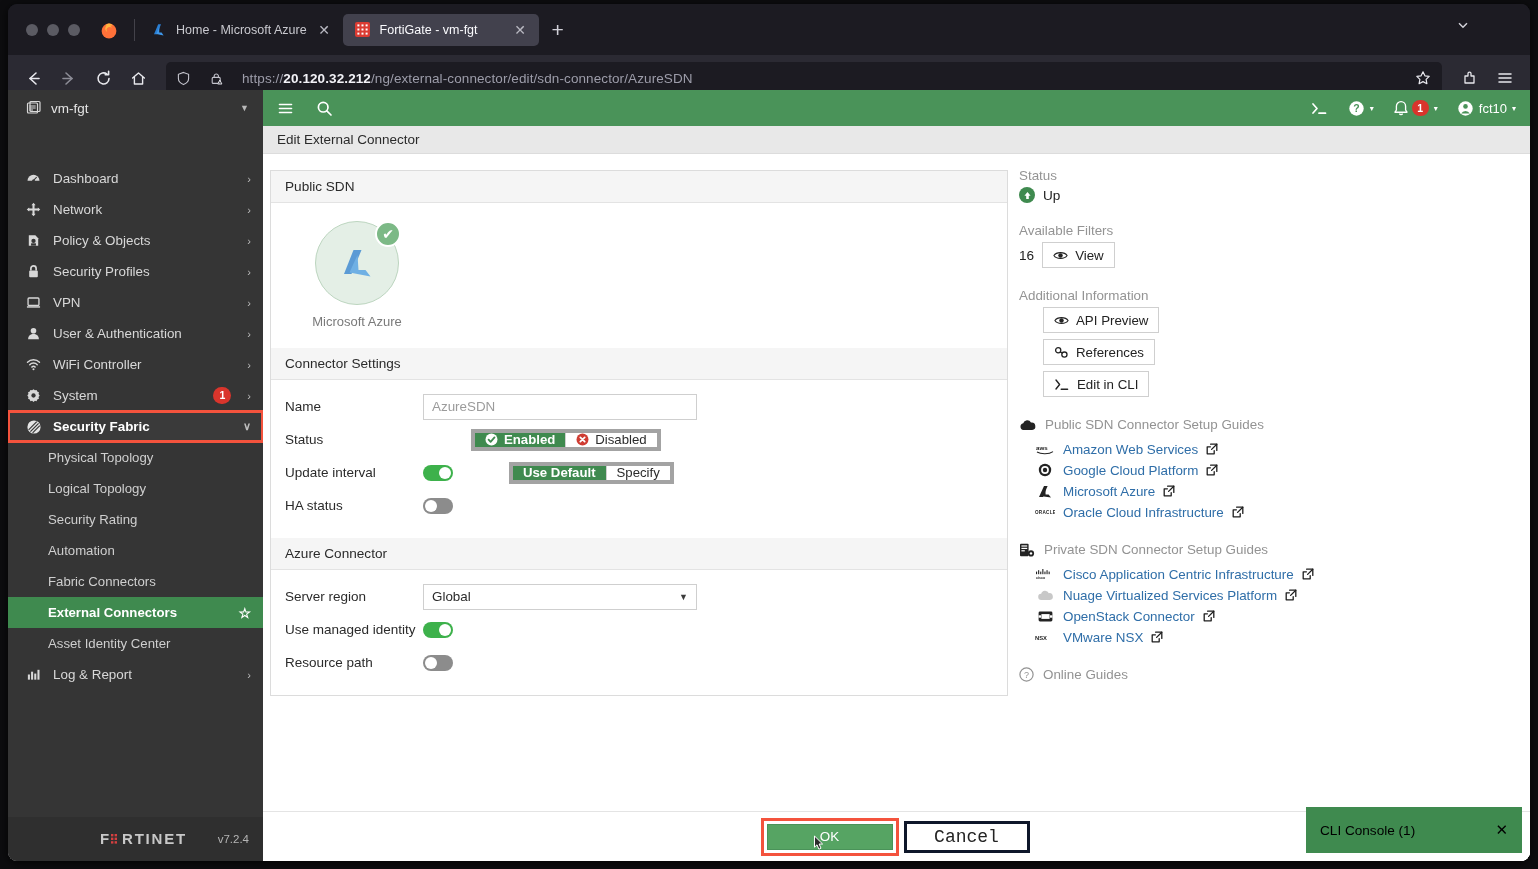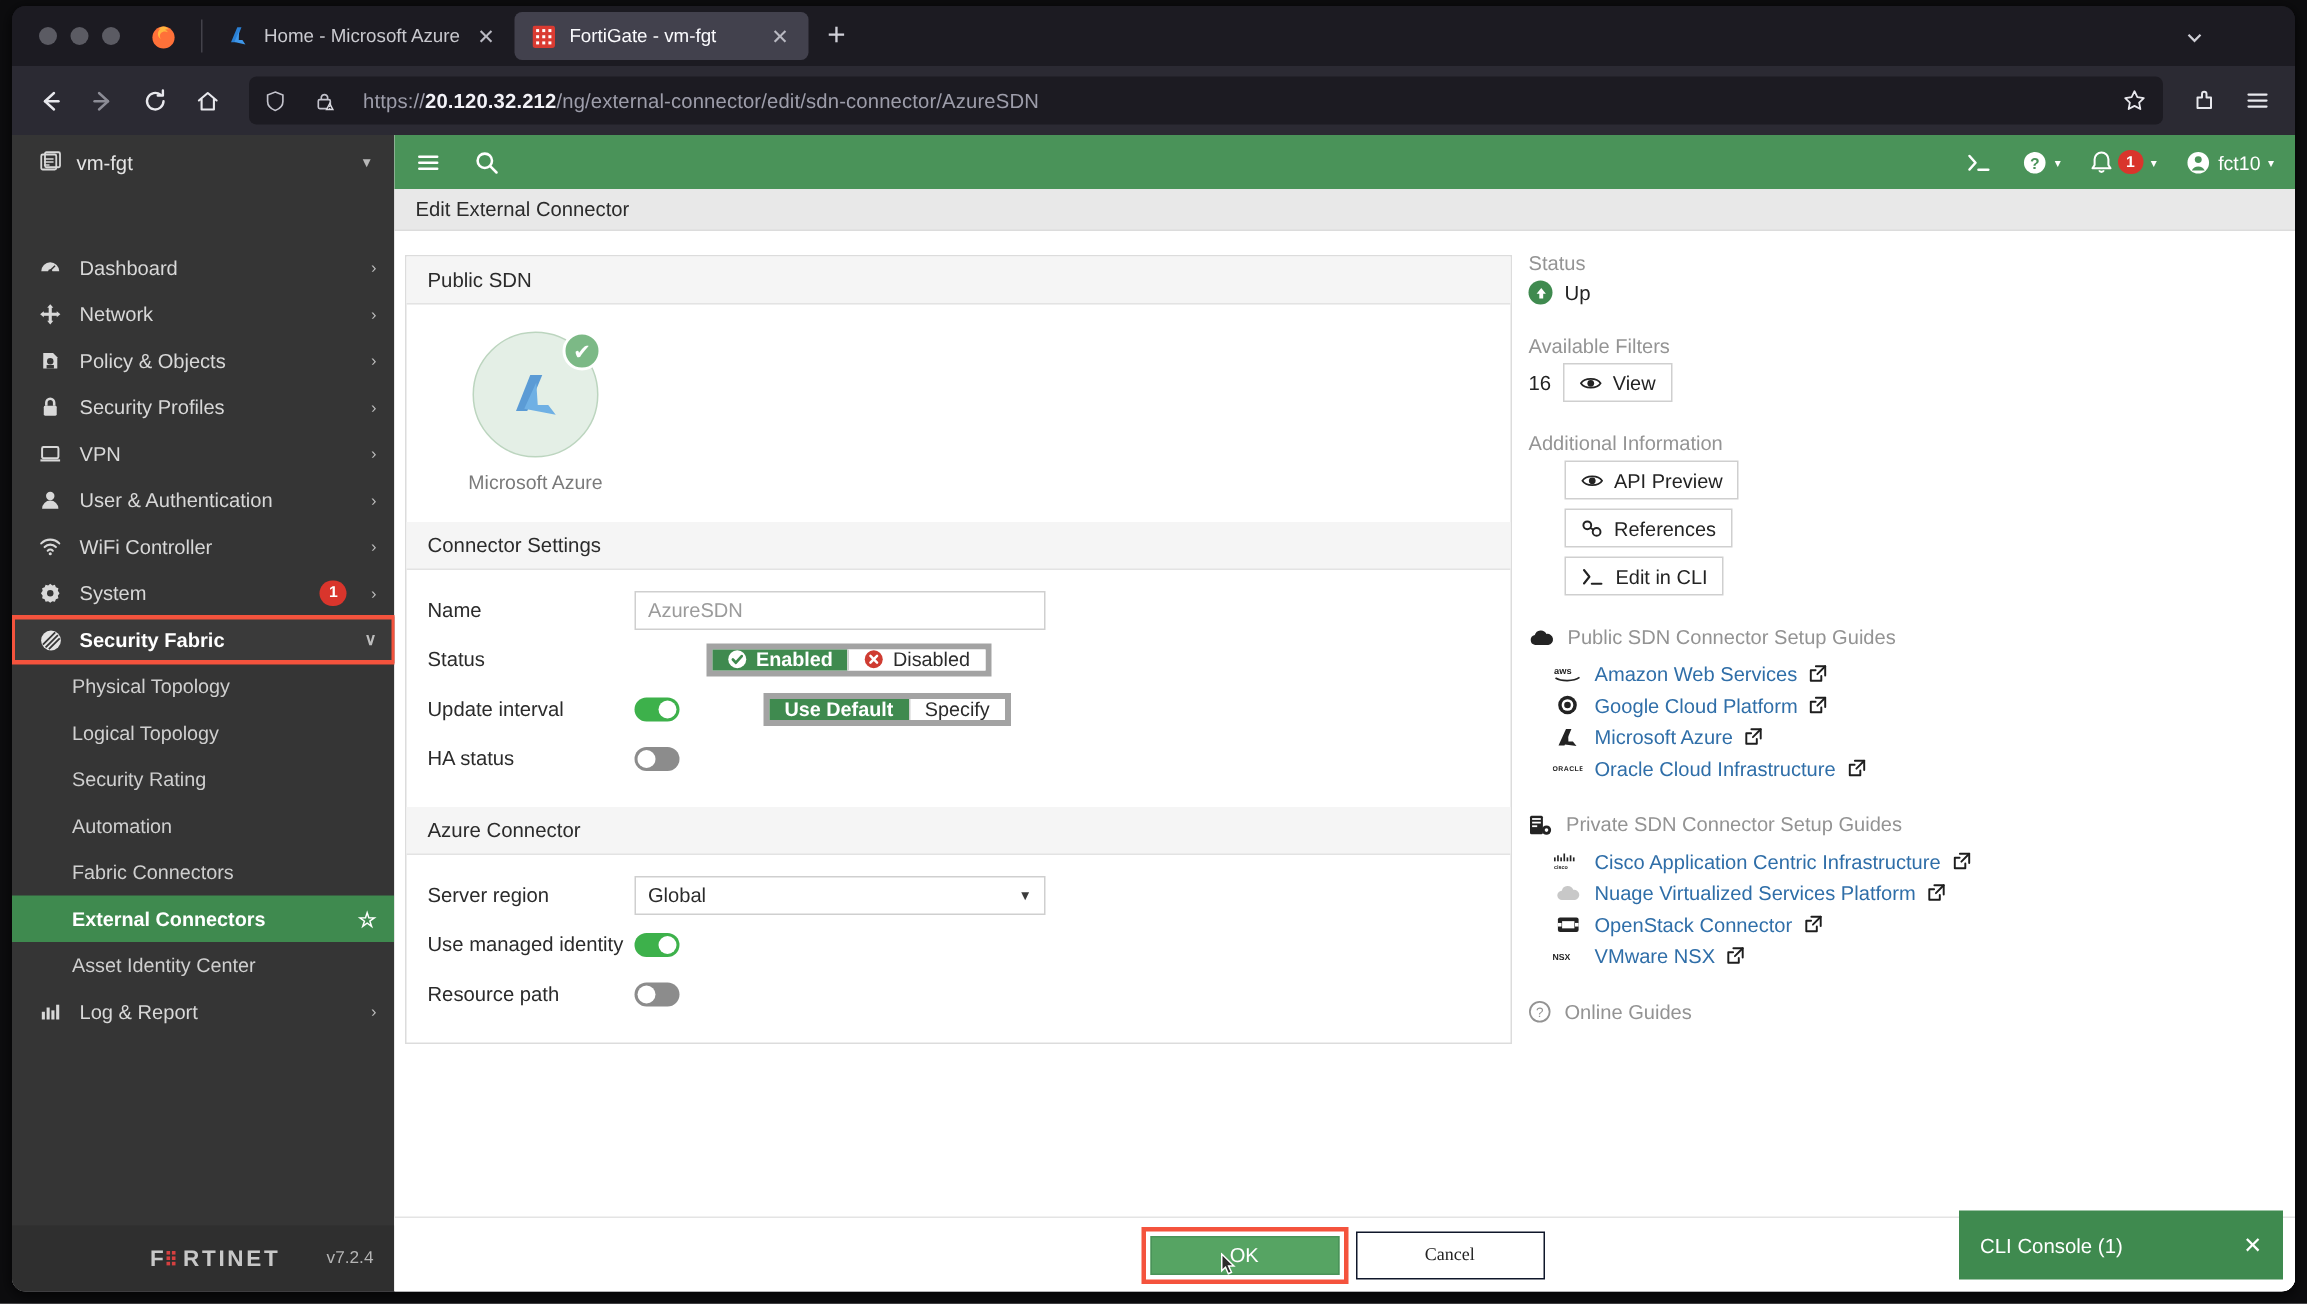--- a/index.html
+++ b/index.html
@@ -13,21 +13,21 @@
   
   #browser {
     position: absolute; left: 8px; top: 4px;
     width: 1522px; height: 857px;
     background: #1c1b22;
     border-radius: 9px;
     overflow: hidden;
     box-shadow: 0 2px 10px rgba(0,0,0,.8);
   }
   .tabstrip {
-    height: 40px; background: #1c1b22;
+    height: 51px; background: #1c1b22;
     display: flex; align-items: center; padding: 0 6px;
     position: relative;
   }
   .winbtns { display: flex; gap: 9px; padding: 0 12px 0 12px; }
   .winbtn { width: 12px; height: 12px; border-radius: 50%; background: #5b5b63; }
   .ffbadge {
     width: 26px; height: 26px; margin: 0 8px 0 4px;
     display: flex; align-items: center; justify-content: center;
   }
   .tabsep { width:1px; height:22px; background:#43424a; margin:0 4px; }
@@ -254,29 +254,29 @@
   }
   .okwrap { outline: 3px solid #f4533d; padding: 3px; background: #fff; position: relative; }
   .btn-ok {
     width: 126px; height: 26px; background: #56a463; color: #fff;
     border: 1px solid #4a9359; font-size: 13.4px;
     display: flex; align-items: center; justify-content: center;
     font-family: "Liberation Sans", sans-serif;
   }
   .btn-cancel {
     width: 126px; height: 32px; background: #fff; color: #232323;
-    border: 1px solid #0f172a; font-size: 12px;
+    border: 3px solid #0f172a; font-size: 18px;
     display: flex; align-items: center; justify-content: center;
-    margin-left: 8px; font-family: Liberation Serif, serif;
+    margin-left: 8px; font-family: Liberation Mono, monospace;
   }
   .cursor { position: absolute; left: 48px; top: 14px; width: 14px; height: 16px; }
 
   .cliconsole {
     position: absolute; right: 8px; bottom: 8px; width: 216px; height: 46px;
-    background: #3f8a4f; color: #ffffff; display: flex; align-items: center;
+    background: #3f8a4f; color: #000000; display: flex; align-items: center;
     padding: 0 14px; font-size: 13.6px; z-index: 20;
   }
   .cliconsole .clilabel { flex: 1; }
   .cliconsole .cliclose { font-size: 15px; }
 
   svg { display: block; }
 </style>
 </head>
 <body>
 

